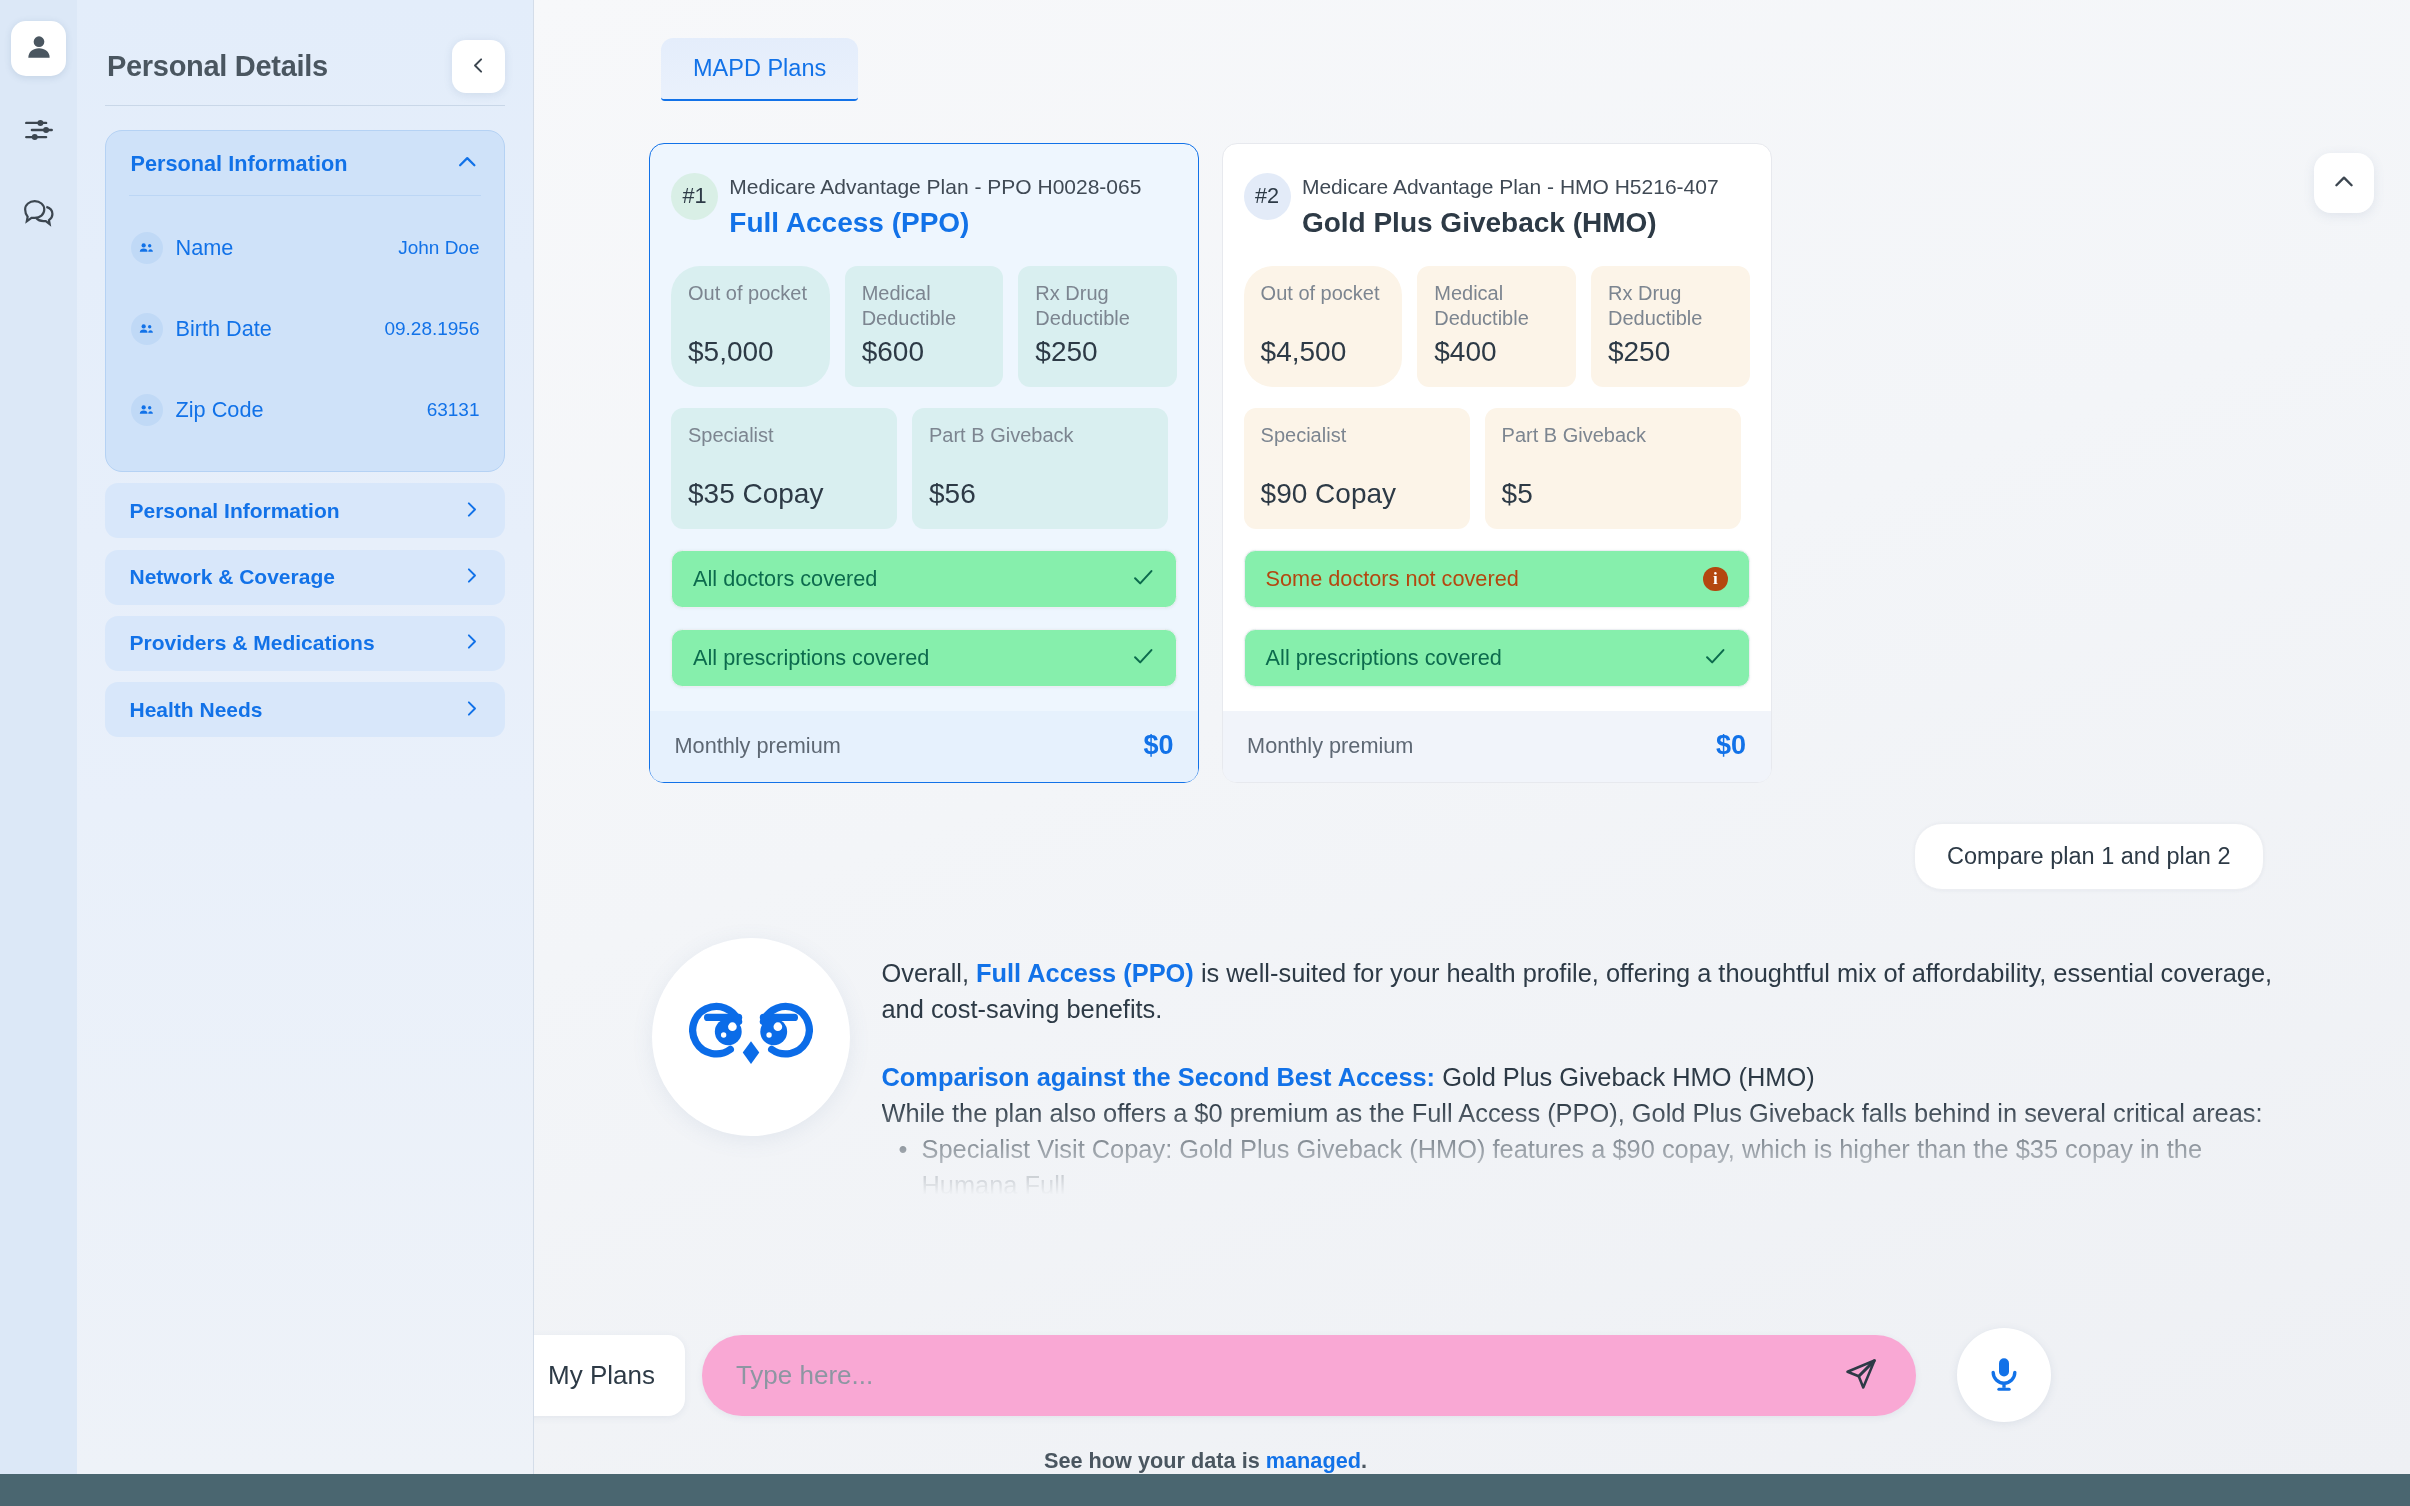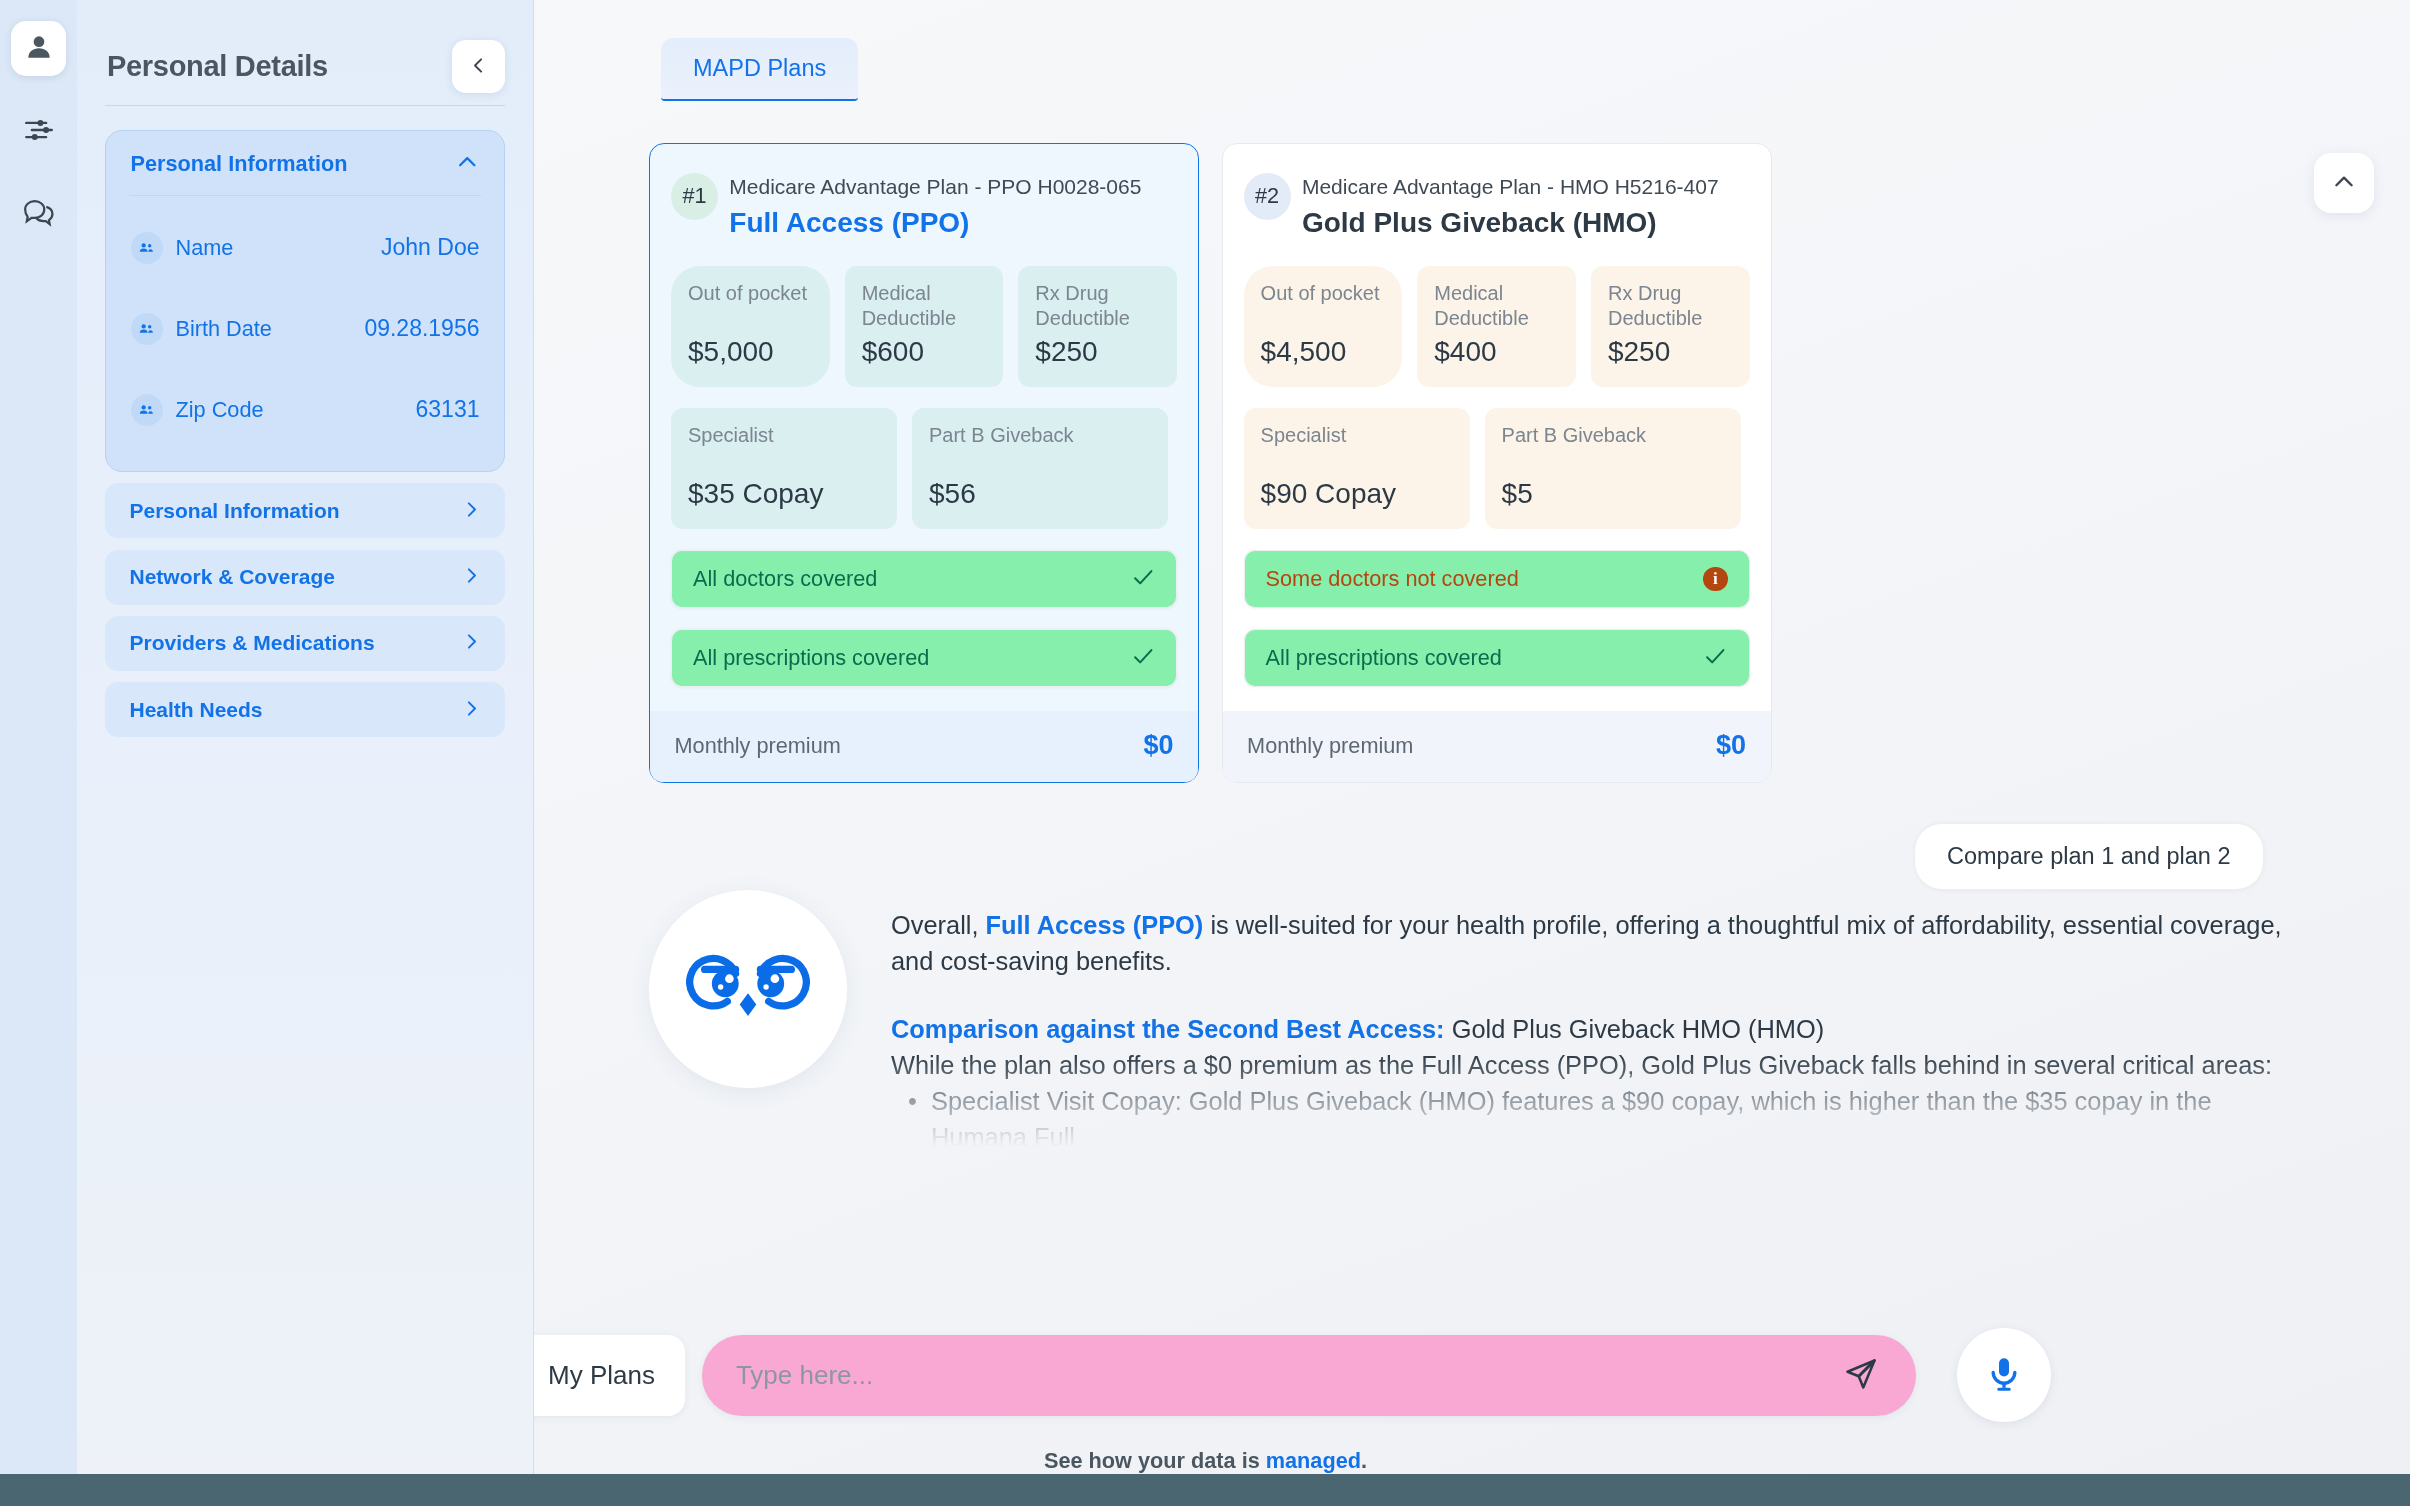--- a/index.html
+++ b/index.html
@@ -62,21 +62,21 @@
   .pi-row {
     display: flex; align-items: center; justify-content: space-between;
     height: 81px;
   }
   .pi-left { display: flex; align-items: center; gap: 13px; }
   .pi-badge {
     width: 32px; height: 32px; border-radius: 50%;
     background: #c0d9f6; display: flex; align-items: center; justify-content: center;
   }
   .pi-key { font-size: 21.7px; color: #1272e8; font-weight: 400; }
-  .pi-val { font-size: 23px; color: #1272e8; font-weight: 400; text-align: center; }
+  .pi-val { font-size: 19px; color: #1272e8; font-weight: 400; text-align: center; }
 
   .sb-item {
     margin: 11.3px 28px 0 28px; height: 55px;
     background: #d8e7fa; border-radius: 13px;
     display: flex; align-items: center; justify-content: space-between;
     padding: 0 22.6px 0 24.5px; cursor: pointer;
   }
   .sb-item-label { font-size: 21px; color: #1272e8; font-weight: 700; }
 
   
@@ -165,21 +165,21 @@
   }
 
   .compare-btn {
     position: absolute; left: 1380px; top: 823px;
     background: #fff; border: 0.9px solid #eceef2; border-radius: 28px;
     padding: 19px 32px; font-size: 23.5px; color: #2d3a46;
     box-shadow: 0 0.9px 3.8px rgba(40,60,90,.05); cursor: pointer;
   }
 
   
-  .msg-wrap { position: absolute; left: 115px; top: 890px; display: flex; gap: 44px; width: 1657px; }
+  .msg-wrap { position: absolute; left: 115px; top: 938px; display: flex; gap: 32px; width: 1657px; justify-content: center; }
   .avatar {
     width: 198px; height: 198px; border-radius: 50%; background: #fff; flex: 0 0 auto;
     display: flex; align-items: center; justify-content: center;
     box-shadow: 0 3.8px 21px rgba(90,120,160,.10);
   }
   .msg-body {
     padding-top: 17px; width: 1422px;
     -webkit-mask-image: linear-gradient(180deg,#000 0%,#000 62%,rgba(0,0,0,.45) 80%,rgba(0,0,0,0) 97%);
     mask-image: linear-gradient(180deg,#000 0%,#000 62%,rgba(0,0,0,.45) 80%,rgba(0,0,0,0) 97%);
     max-height: 339px; overflow: hidden;

